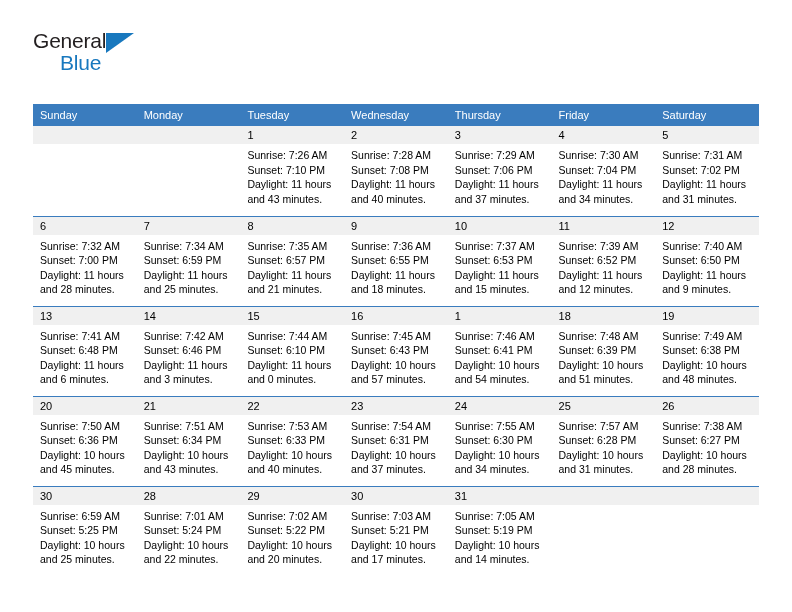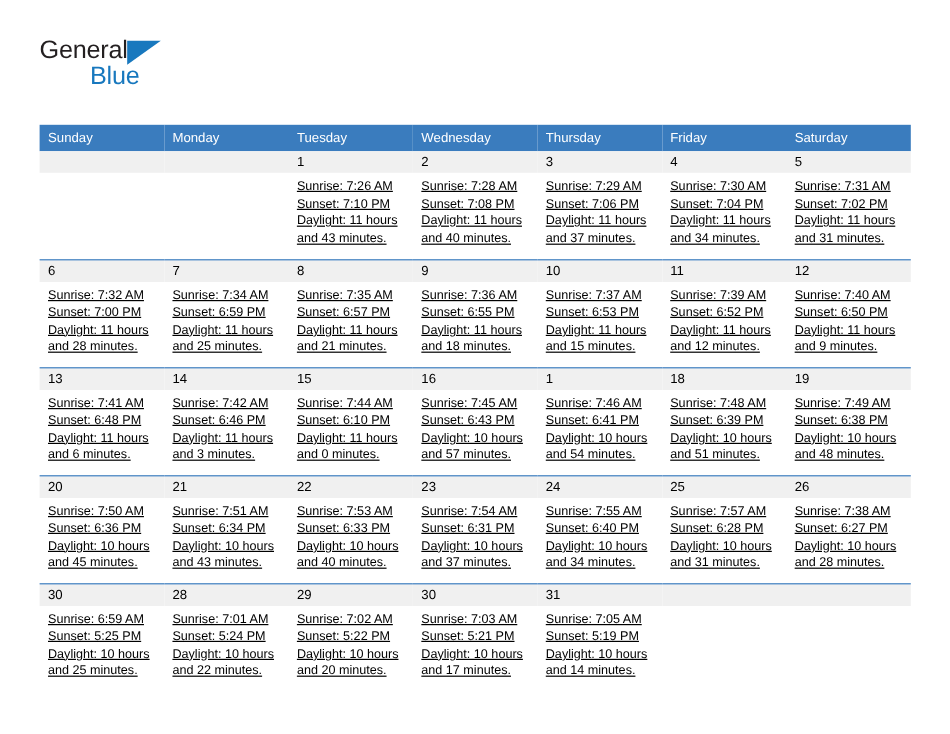--- a/index.html
+++ b/index.html
@@ -16,23 +16,24 @@
     position: relative;
     width: 792px;
     height: 612px;
     background: #ffffff;
   }
 
   
   .top {
     display: flex;
     align-items: flex-start;
-    justify-content: space-between;
+    justify-content: center;
     padding: 30px 35px 0 33px;
     height: 73px;
+    flex-direction: column;
   }
   .logo {
     position: relative;
     width: 112px;
     height: 46px;
     flex: 0 0 auto;
   }
   .logo-general {
     position: absolute;
     left: 0;
@@ -46,21 +47,21 @@
     position: absolute;
     left: 73px;
     top: 4px;
     width: 0;
     height: 0;
     border-left: 28px solid #1878be;
     border-bottom: 20px solid transparent;
   }
   .logo-blue {
     position: absolute;
-    left: 42px;
+    left: 27px;
     top: 22px;
     font-size: 21px;
     letter-spacing: -0.2px;
     color: #1878be;
     line-height: 24px;
   }
   .titles {
     text-align: right;
     flex: 1 1 auto;
     padding-top: 2px;
@@ -118,21 +119,20 @@
     padding: 3px 0 3px 7px;
     height: 18px;
     line-height: 12px;
   }
   .daynum.empty { background: #f0f0f0; }
   .info {
     padding: 4px 5px 0 7px;
     font-size: 10.5px;
     line-height: 14.6px;
     color: #000000;
-    text-decoration: underline;
   }
   .info div { white-space: nowrap; }
 </style>
 </head>
 <body>
 
 <div class="page">
 
   <div class="top">
 
@@ -380,21 +380,21 @@
               <div>Sunrise: 7:54 AM</div>
               <div>Sunset: 6:31 PM</div>
               <div>Daylight: 10 hours</div>
               <div>and 37 minutes.</div>
             </div>
           </td>
           <td>
             <div class="daynum">24</div>
             <div class="info">
               <div>Sunrise: 7:55 AM</div>
-              <div>Sunset: 6:40 PM</div>
+              <div>Sunset: 6:30 PM</div>
               <div>Daylight: 10 hours</div>
               <div>and 34 minutes.</div>
             </div>
           </td>
           <td>
             <div class="daynum">25</div>
             <div class="info">
               <div>Sunrise: 7:57 AM</div>
               <div>Sunset: 6:28 PM</div>
               <div>Daylight: 10 hours</div>

